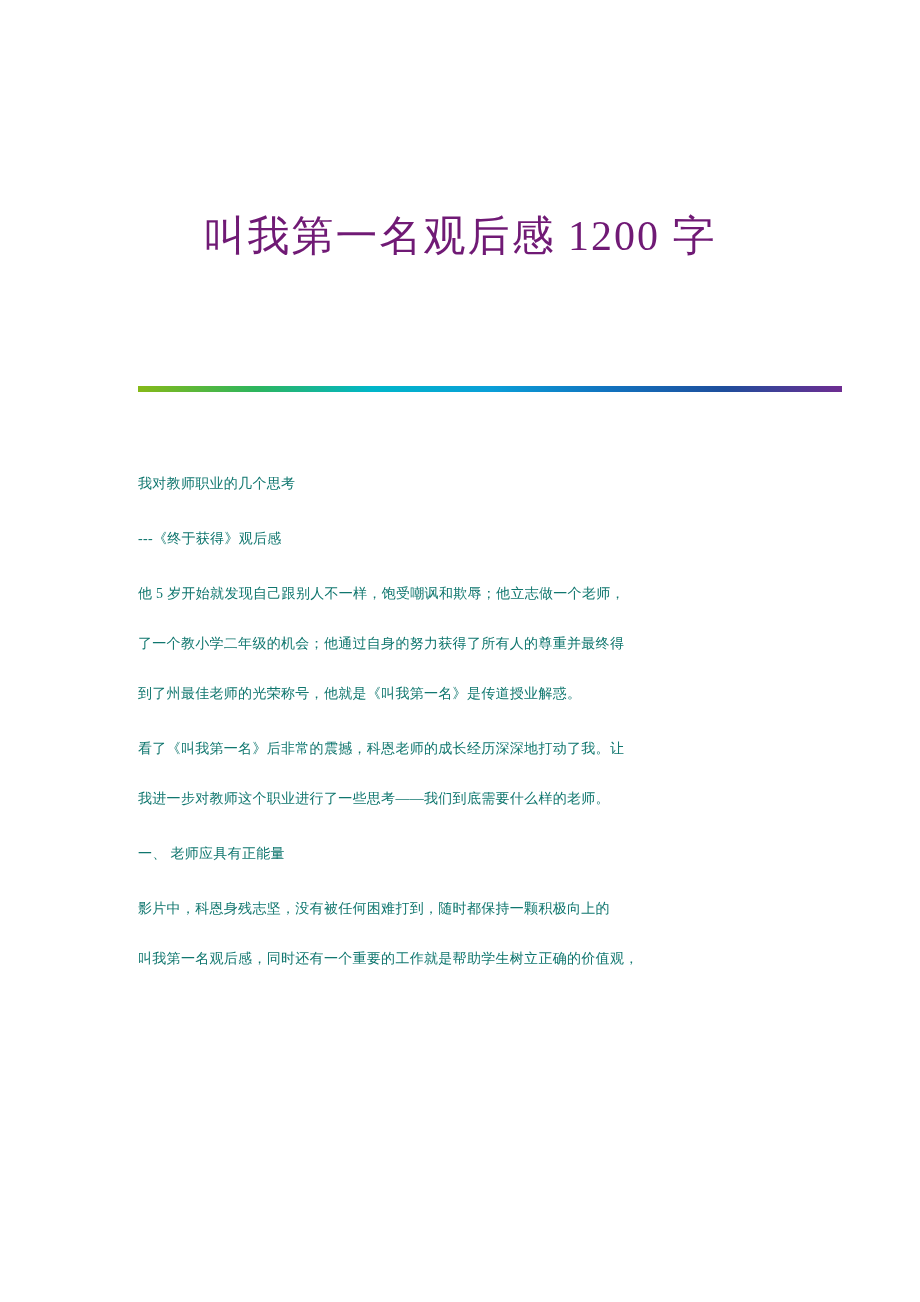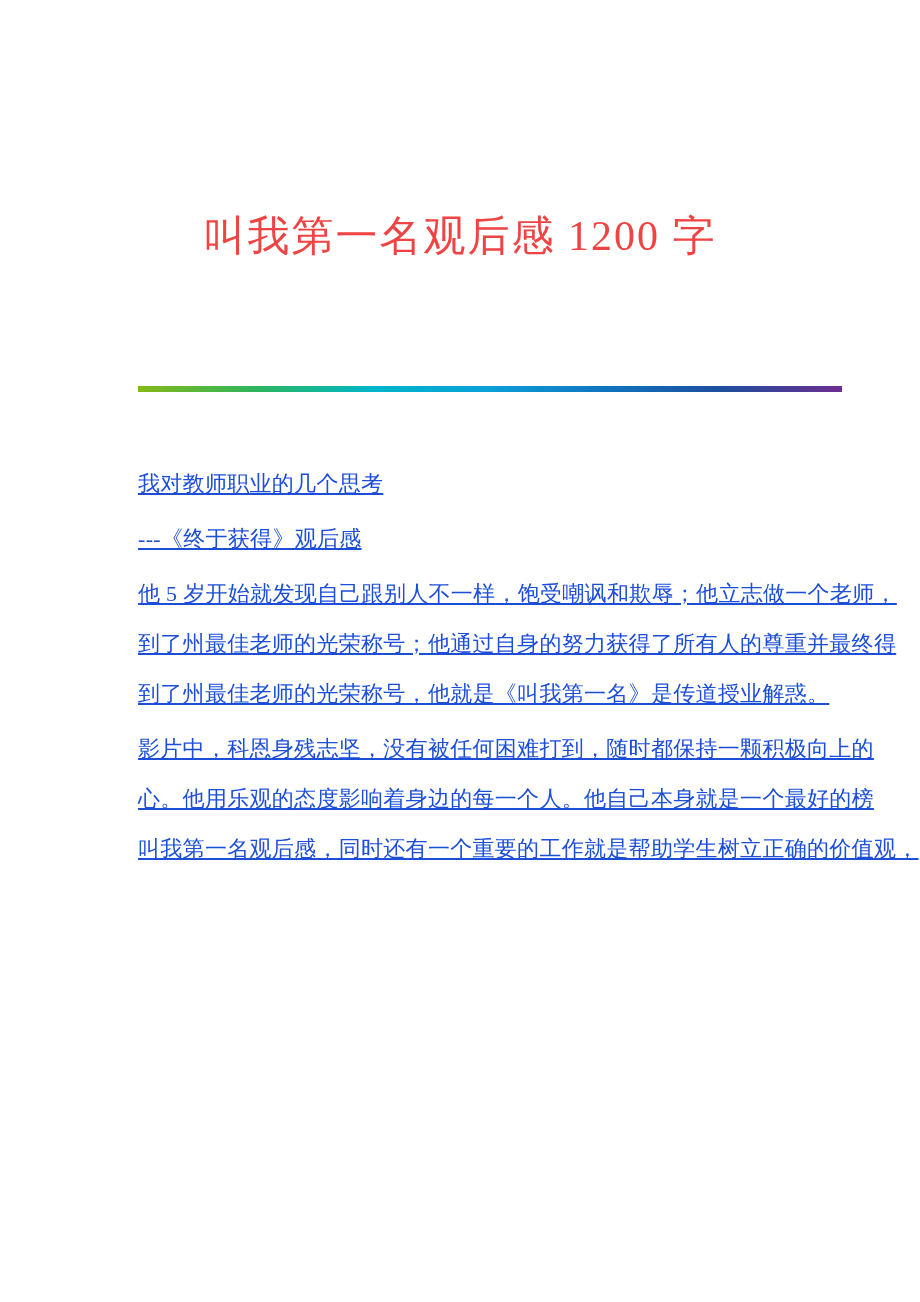--- a/index.html
+++ b/index.html
@@ -14,21 +14,21 @@
   }
   .doc-title {
     position: absolute;
     top: 208px;
     left: 0;
     width: 920px;
     text-align: center;
     font-size: 42px;
     font-weight: 400;
     letter-spacing: 2px;
-    color: #ef4444;
+    color: #701a75;
     font-family: "Liberation Serif", "DejaVu Serif", serif;
   }
   .divider-bar {
     position: absolute;
     left: 138px;
     top: 386px;
     width: 704px;
     height: 6px;
     
   }
@@ -36,46 +36,51 @@
     position: absolute;
     left: 138px;
     top: 459px;
     width: 665px;
     color: #3a3a3a;
   }
   .para { margin-bottom: 5px; }
   .line {
     height: 50px;
     line-height: 50px;
-    font-size: 22px;
+    font-size: 14px;
     letter-spacing: 0.3px;
     white-space: nowrap;
-    color: #1d4ed8;
-    text-decoration: underline;
+    color: #0f766e;
   }
 </style>
 </head>
 <body>
 
 <div class="page">
   <h1 class="doc-title">叫我第一名观后感 1200 字</h1>
 
   <div class="divider-bar" style="background: linear-gradient(90deg, rgb(134, 185, 24), rgb(45, 181, 93), rgb(0, 182, 201), rgb(10, 159, 216), rgb(17, 115, 191), rgb(30, 78, 156), rgb(110, 44, 145));"></div>
 
   <div class="doc-body">
       <div class="para">
         <div class="line">我对教师职业的几个思考</div>
       </div>
       <div class="para">
         <div class="line">---《终于获得》观后感</div>
       </div>
       <div class="para">
         <div class="line">他 5 岁开始就发现自己跟别人不一样，饱受嘲讽和欺辱；他立志做一个老师，</div>
-        <div class="line">到了州最佳老师的光荣称号；他通过自身的努力获得了所有人的尊重并最终得</div>
+        <div class="line">了一个教小学二年级的机会；他通过自身的努力获得了所有人的尊重并最终得</div>
         <div class="line">到了州最佳老师的光荣称号，他就是《叫我第一名》是传道授业解惑。</div>
       </div>
       <div class="para">
+        <div class="line">看了《叫我第一名》后非常的震撼，科恩老师的成长经历深深地打动了我。让</div>
+        <div class="line">我进一步对教师这个职业进行了一些思考——我们到底需要什么样的老师。</div>
+      </div>
+      <div class="para">
+        <div class="line">一、  老师应具有正能量</div>
+      </div>
+      <div class="para">
         <div class="line">影片中，科恩身残志坚，没有被任何困难打到，随时都保持一颗积极向上的</div>
-        <div class="line">心。他用乐观的态度影响着身边的每一个人。他自己本身就是一个最好的榜</div>
         <div class="line">叫我第一名观后感，同时还有一个重要的工作就是帮助学生树立正确的价值观，</div>
       </div>
     </div>
 </div>
 
 </body></html>

